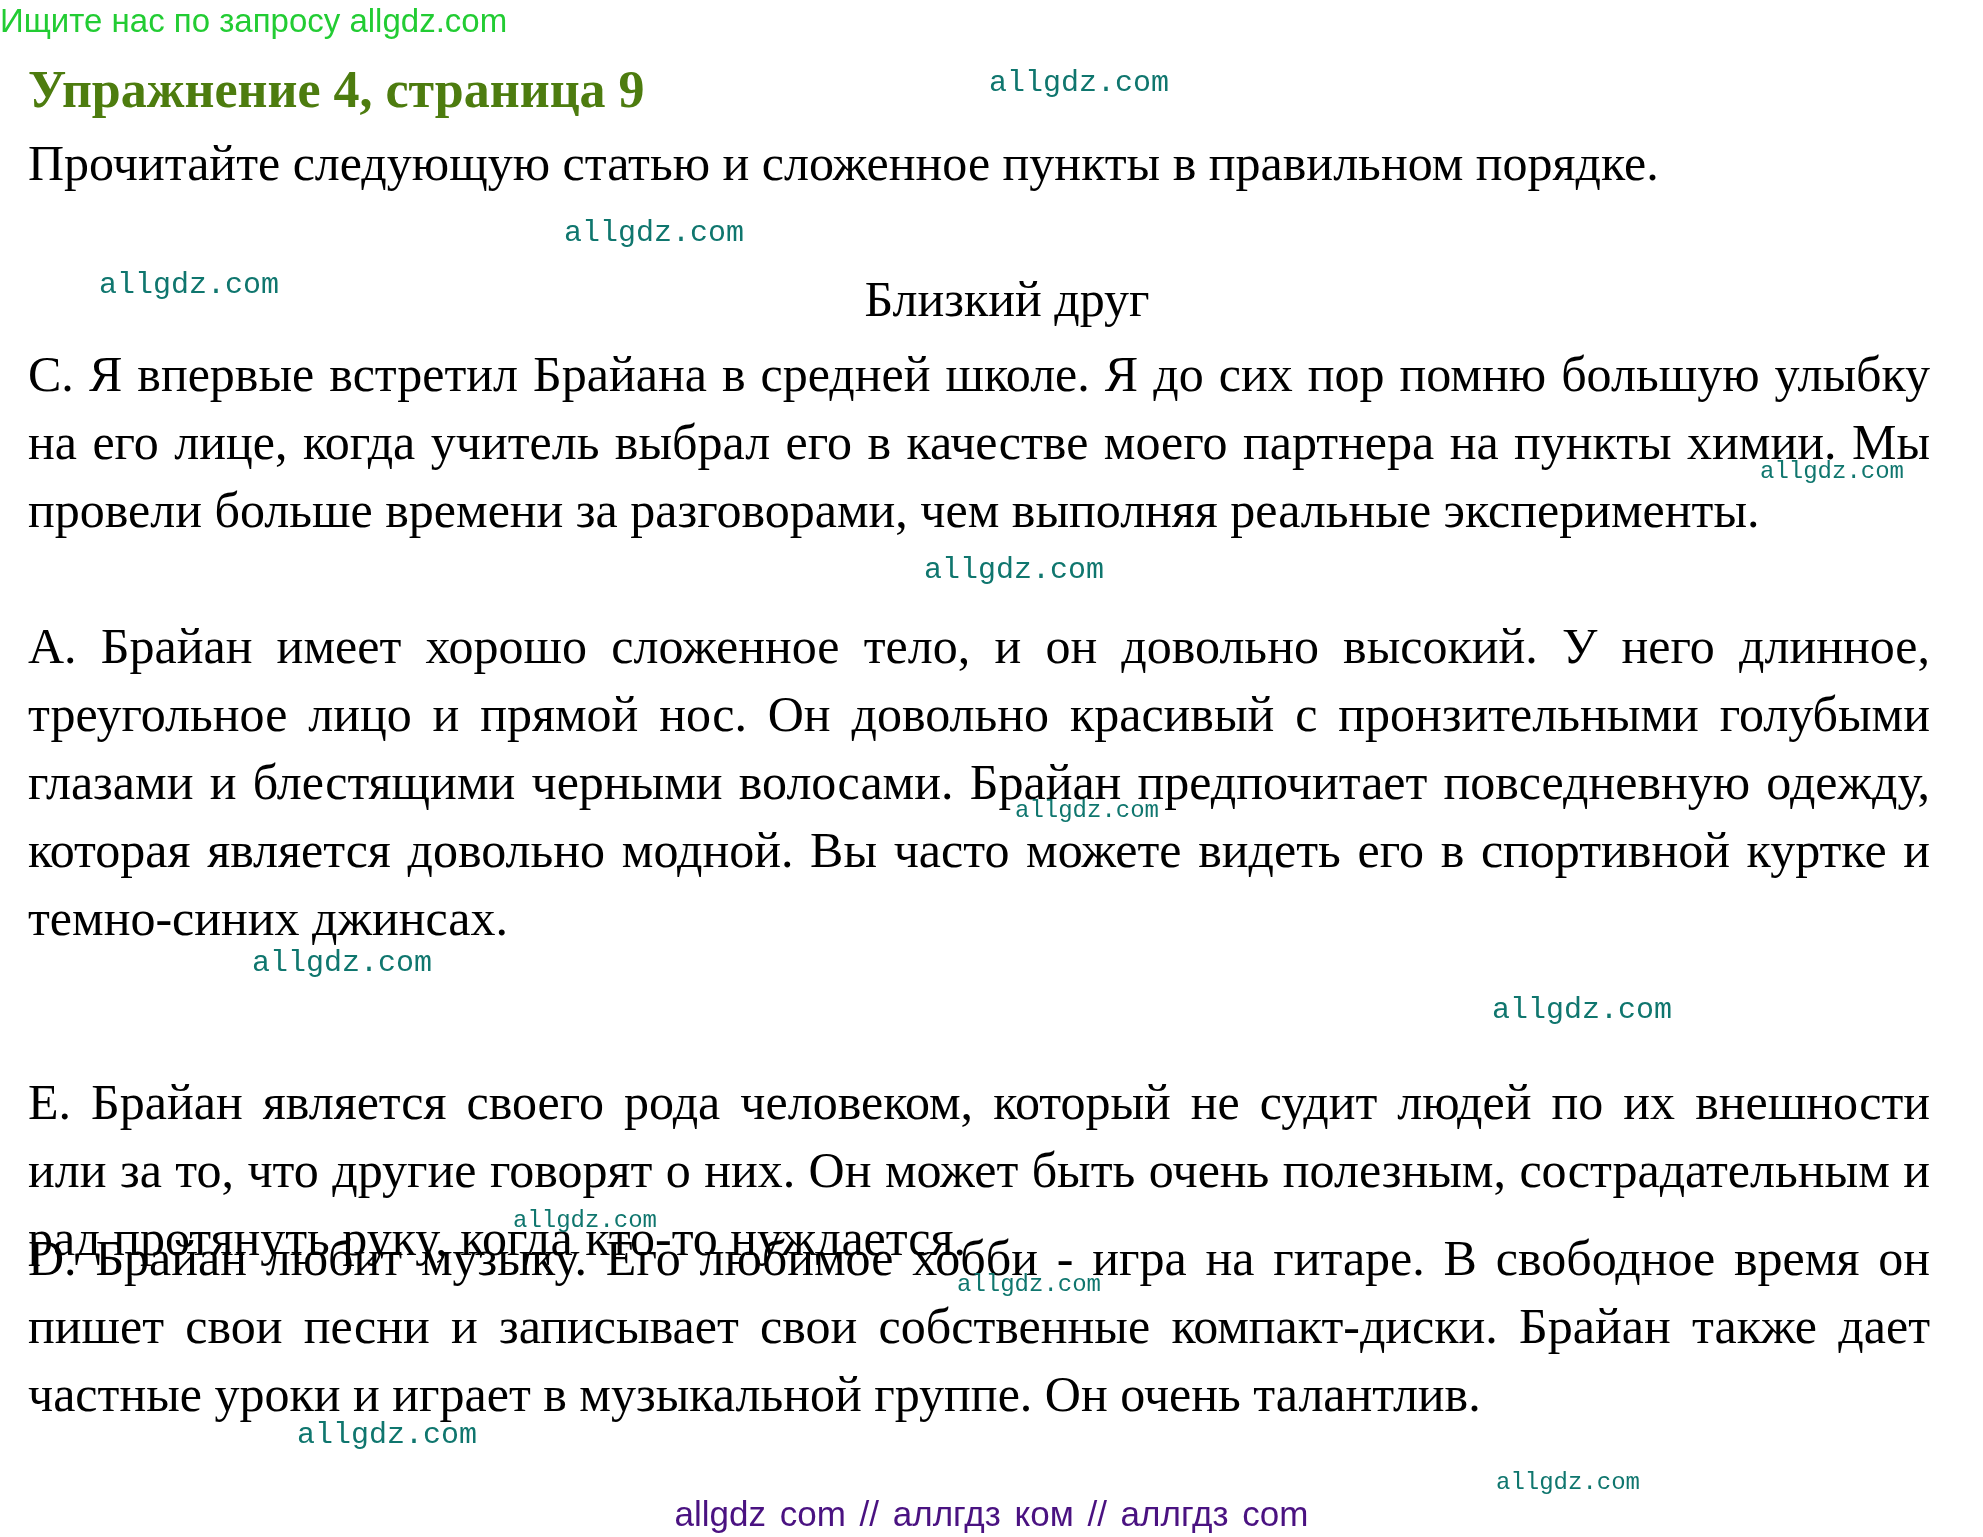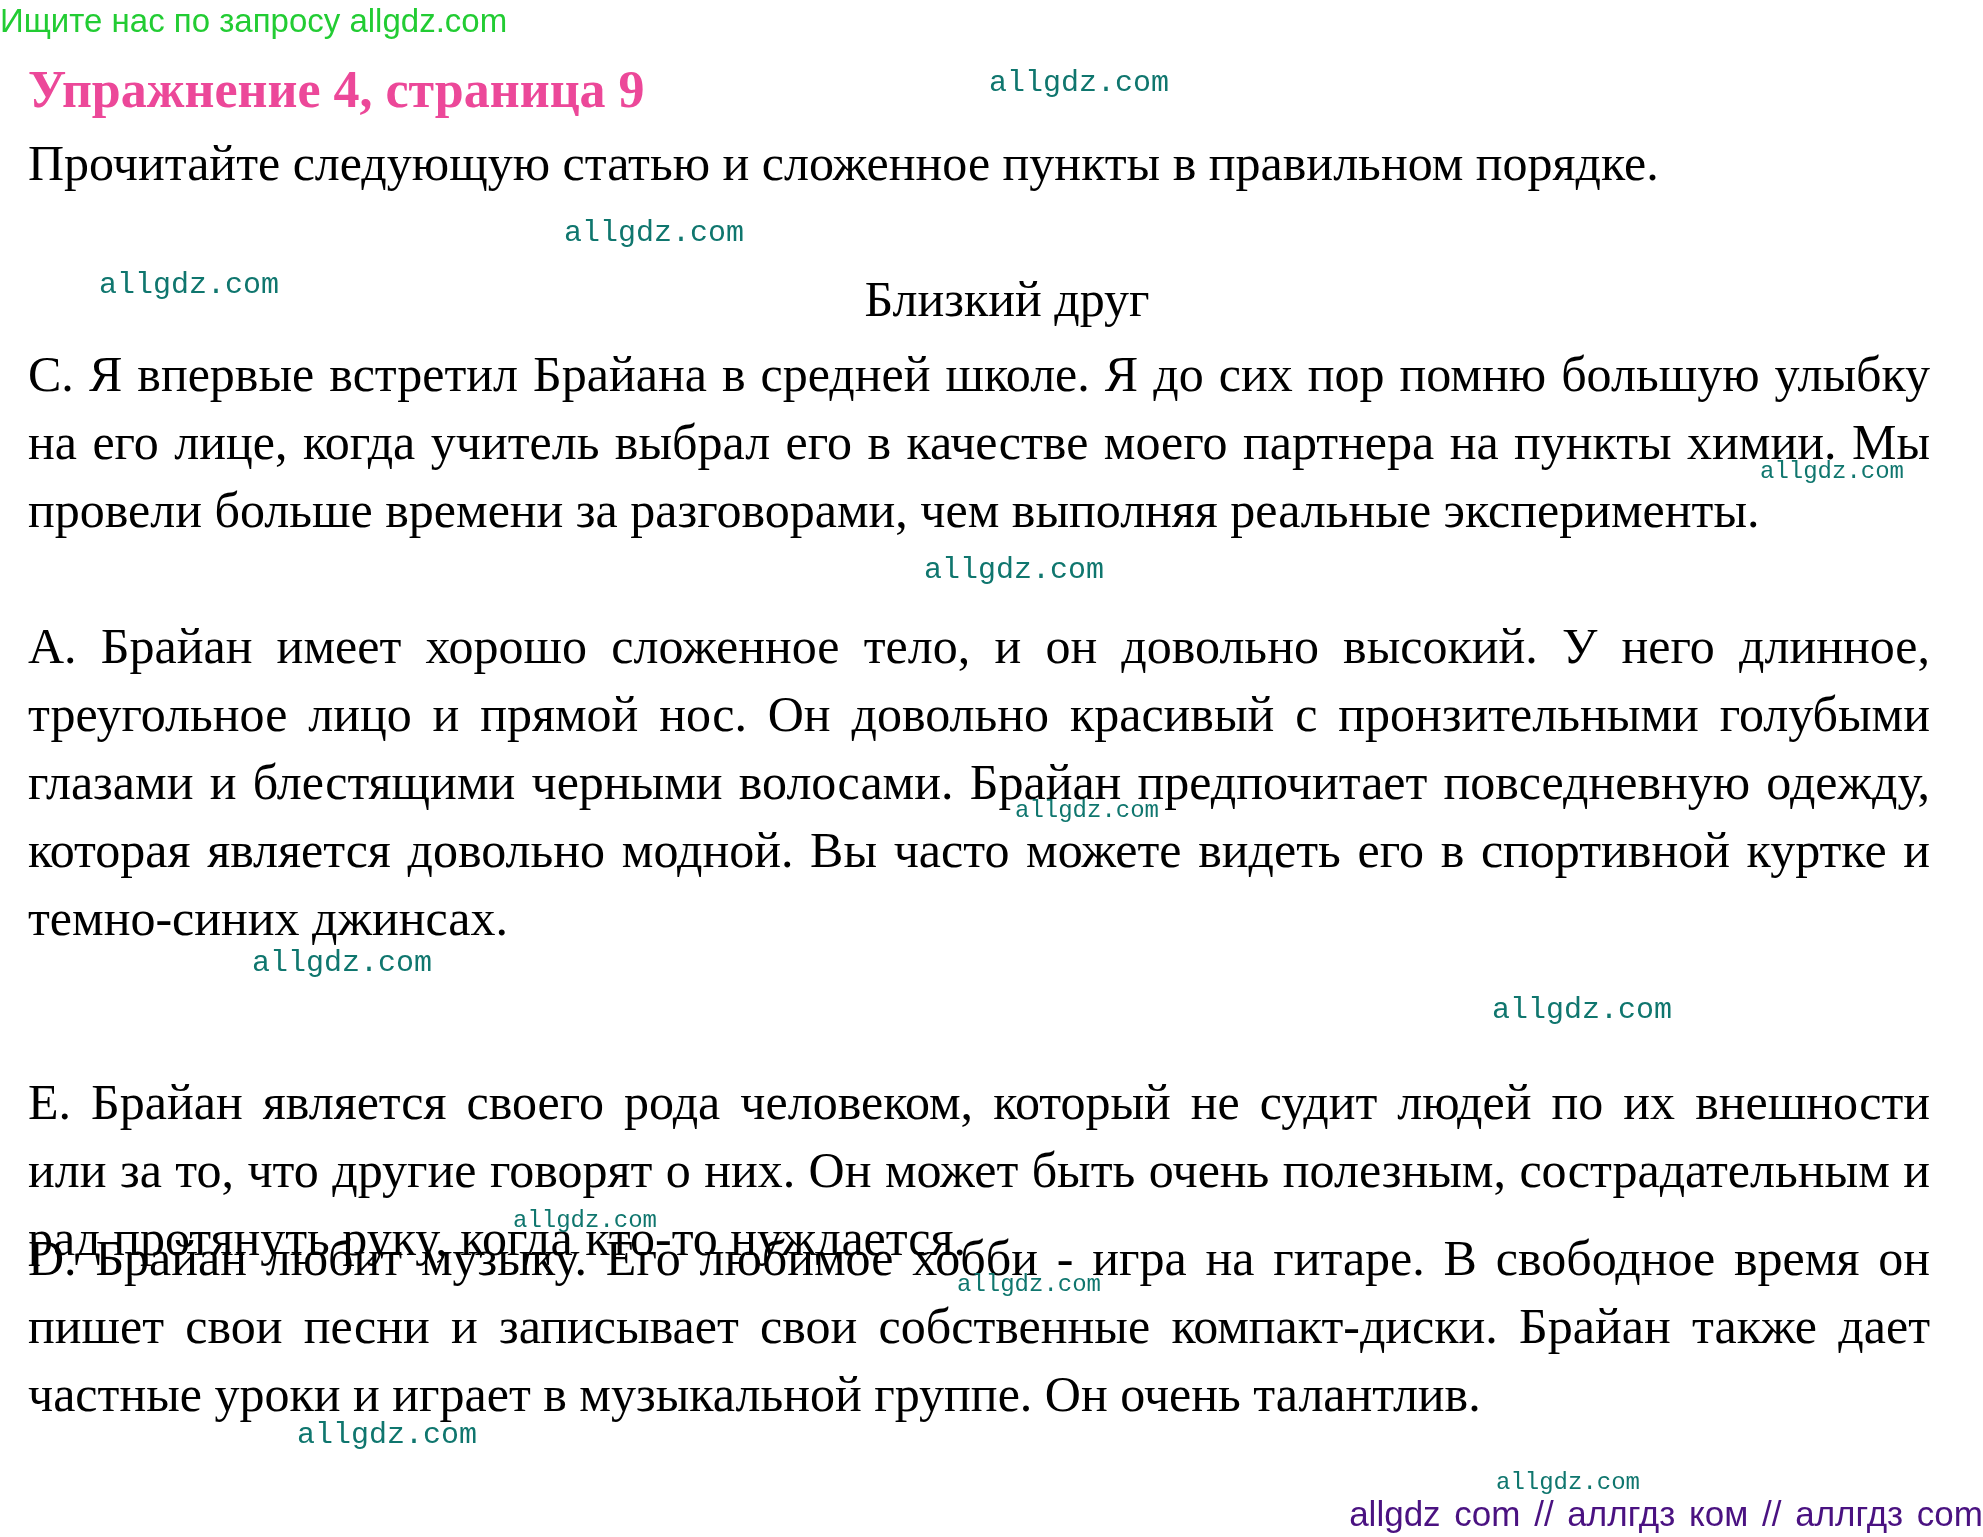--- a/index.html
+++ b/index.html
@@ -1,30 +1,30 @@
 <!DOCTYPE html>
 <html><head>
 <meta charset="utf-8">
 <style>
   html, body { margin:0; padding:0; background:#ffffff; }
   body { width:1983px; height:1537px; position:relative; overflow:hidden; }
   .top-banner { position:absolute; left:0; width:1983px; top:2px; text-align:left;
     font-family:"Liberation Sans", sans-serif; font-size:33px; color:#22cc33; }
   .title { position:absolute; left:28px; top:60px; font-family:"Liberation Serif", serif;
-    font-weight:bold; font-size:52px; color:#ec4899; }
+    font-weight:bold; font-size:52px; color:#4d7c0f; }
   .instruction { position:absolute; left:28px; top:134px; width:1902px; font-family:"Liberation Serif", serif;
     font-size:50px; color:#000; white-space:nowrap; }
   .article-title { position:absolute; left:0; width:1960px; top:270px; text-align:center;
     font-family:"Liberation Serif", serif; font-size:50px; color:#000;padding-left:27px; }
   .para { position:absolute; left:28px; width:1902px; font-family:"Liberation Serif", serif;
     font-size:50px; line-height:68px; color:#000; text-align:justify; }
   .wm { position:absolute; font-family:Liberation Mono, monospace; color:#0f766e; white-space:nowrap; }
   .wm.big { font-size:30px; }
   .wm.small { font-size:24px; }
-  .footer { position:absolute; left:0; width:1983px; top:1494px; text-align:right;
+  .footer { position:absolute; left:0; width:1983px; top:1494px; text-align:center;
     font-family:"Liberation Sans", sans-serif; font-size:35px; color:#4a1281; word-spacing:4px; }
 </style>
 </head>
 <body>
 
 <div class="top-banner">Ищите нас по запросу allgdz.com</div>
 
 <div class="title">Упражнение 4, страница 9</div>
 <div class="instruction">Прочитайте следующую статью и сложенное пункты в правильном порядке.</div>
 <div class="article-title">Близкий друг</div>

